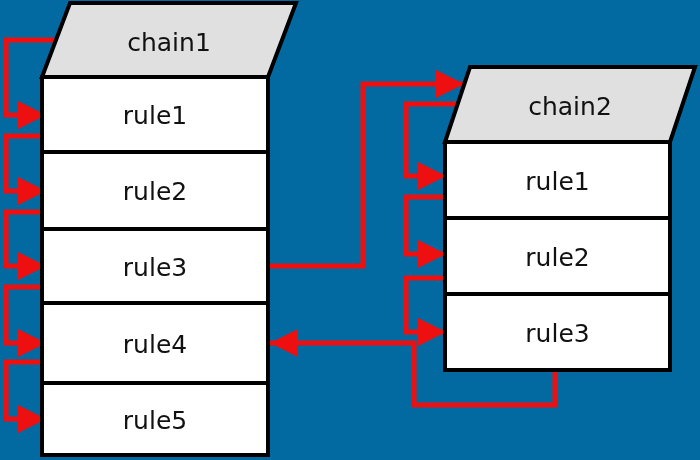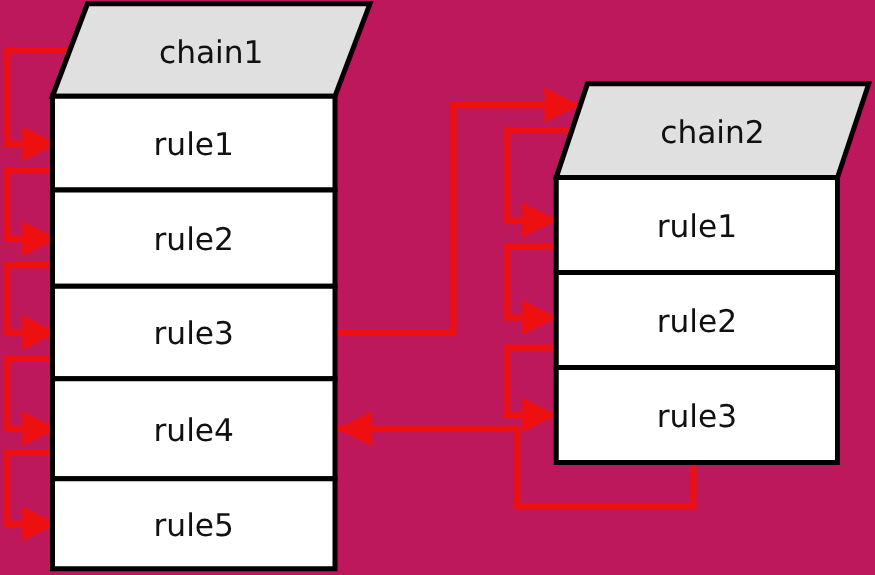--- a/index.html
+++ b/index.html
@@ -1,18 +1,18 @@
 <!DOCTYPE html>
 <html><head>
 <meta charset="utf-8">
 <style>
   html,body{margin:0;padding:0;background:#ffffff;}
   .stage{
     width:700px;height:460px;position:relative;overflow:hidden;
-    background:#be185d;font-family:"DejaVu Sans","Liberation Sans",sans-serif;text-align:center;
+    background:#0369a1;font-family:"DejaVu Sans","Liberation Sans",sans-serif;text-align:center;
   }
   svg text{
     font-family:"DejaVu Sans","Liberation Sans",sans-serif;
     font-size:25px;fill:#111111;
   }
 </style>
 </head>
 <body>
 
 <div class="stage">

